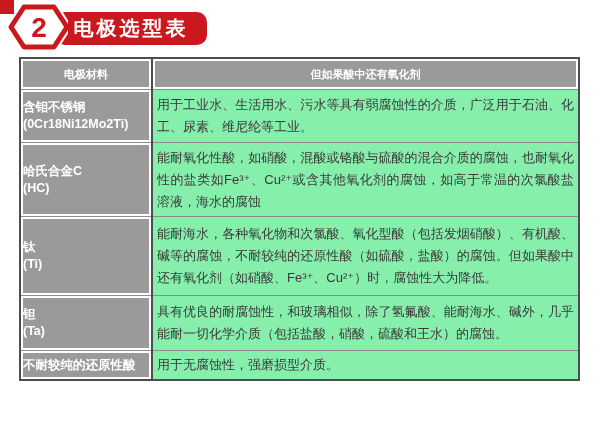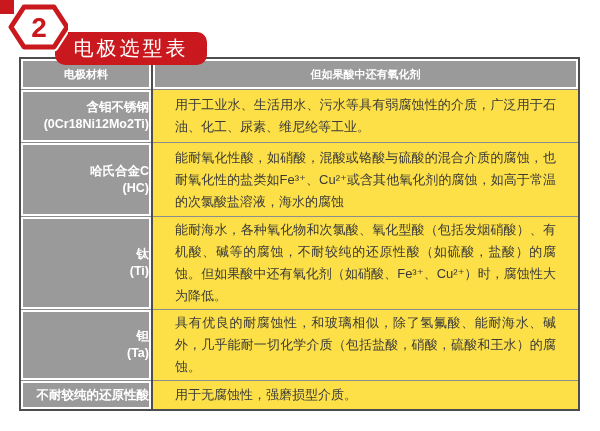--- a/index.html
+++ b/index.html
@@ -5,38 +5,38 @@
   html,body{margin:0;padding:0;background:#fff;}
   body{font-family:"Liberation Sans","DejaVu Sans",sans-serif;}
   .page{position:relative;width:600px;height:431px;background:#fff;overflow:hidden;}
 
   
   .corner-square{position:absolute;left:0;top:0;width:14px;height:14px;background:var(--red);}
 
   
   .title-pill{position:absolute;left:55px;top:12px;width:152px;height:33px;
     background:var(--red);border-radius:10px;display:flex;align-items:center;justify-content:center;
-    color:#fff;font-weight:normal;font-size:20px;letter-spacing:3px;z-index:1;margin-top:20px;}
+    color:#fff;font-weight:bold;font-size:20px;letter-spacing:3px;z-index:1;}
   .badge{position:absolute;left:8px;top:1px;z-index:2;}
   .badge text{font-family:"Liberation Sans","DejaVu Sans",sans-serif;}
 
   
   .spec-table{position:absolute;left:19px;top:57px;width:561px;border-collapse:collapse;
     border:2px solid #4d4d4d;table-layout:fixed;}
   .spec-table th,.spec-table td{border:1px solid #8c8c8c;}
   .spec-table th{background:var(--gray);color:#fff;font-size:11px;font-weight:bold;
     height:26px;padding:2px 4px;box-shadow:inset 0 2px 0 #fff,inset 0 -2px 0 #fff,inset 2px 0 0 #fff,inset -2px 0 0 #fff;}
   .col-material{width:122px;}
   td.material-cell{background:var(--gray);color:#fff;font-size:12.5px;font-weight:bold;
-    text-align:right;vertical-align:middle;padding:3px 2px;line-height:17px;
+    text-align:left;vertical-align:middle;padding:3px 2px;line-height:17px;
     box-shadow:inset 0 2px 0 #fff,inset 0 -2px 0 #fff,inset 2px 0 0 #fff,inset -2px 0 0 #fff;
     border-right:2px solid #4d4d4d;}
   th.col-material{border-right:2px solid #4d4d4d;}
-  td.description-cell{background:#fde047;color:#3a3a3a;font-size:13px;vertical-align:middle;
-    padding:2px 22px;line-height:22px;text-align:justify;}
+  td.description-cell{background:#86efac;color:#3a3a3a;font-size:13px;vertical-align:middle;
+    padding:2px 4px;line-height:22px;text-align:justify;}
   .sub{display:block;}
   tr.r1 td{height:46px;} tr.r2 td{height:48px;} tr.r3 td{height:67px;}
   tr.r4 td{height:72px;} tr.r5 td{height:48px;} tr.r6 td{height:22px;}
 </style>
 </head>
 <body>
 
 <div class="page">
 
   <div class="corner-square"></div>

